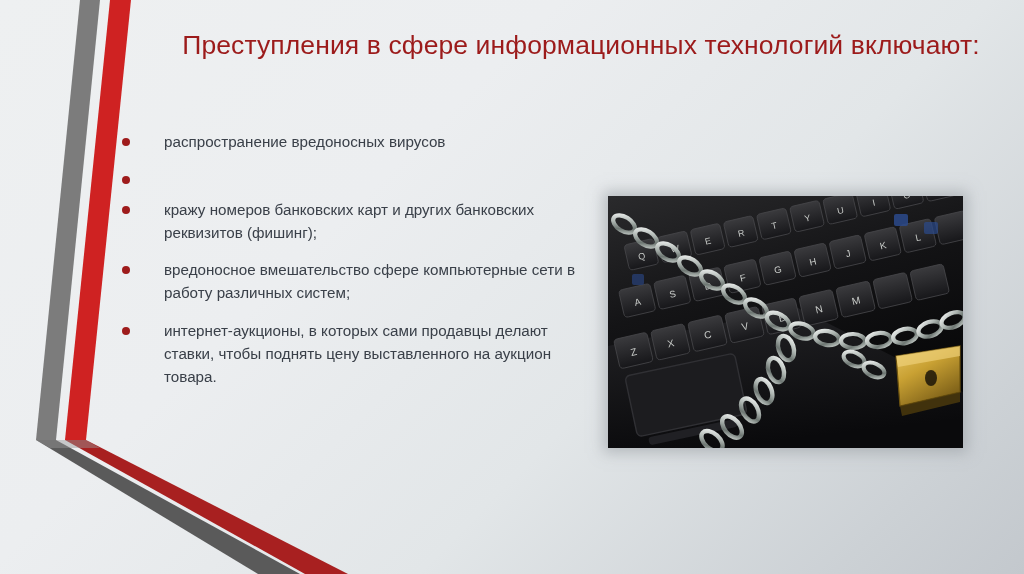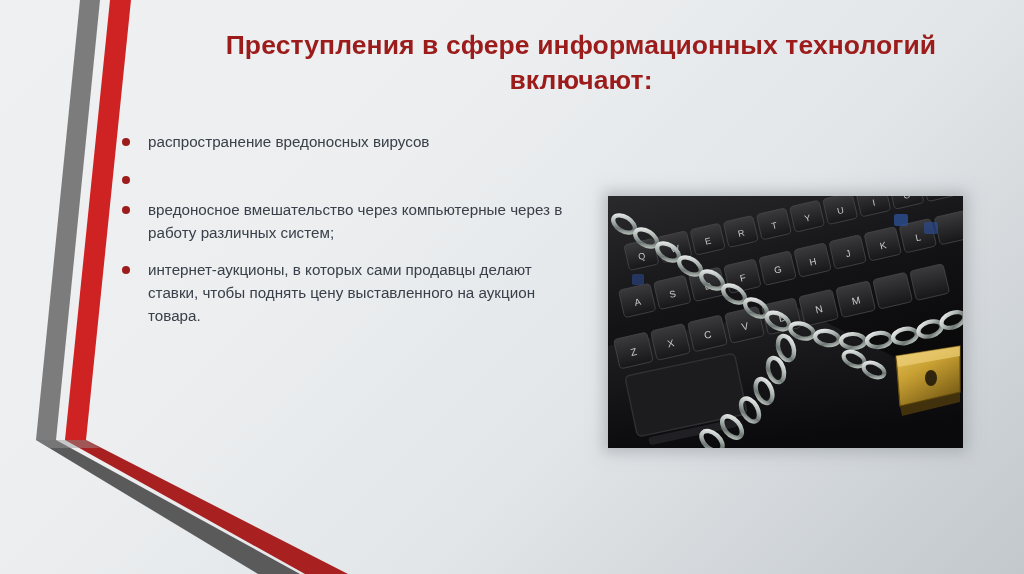--- a/index.html
+++ b/index.html
@@ -29,35 +29,36 @@
   
   .title {
     position: absolute;
     left: 176px;
     top: 28px;
     width: 810px;
     text-align: center;
     color: #9c1b1b;
     font-size: 26.5px;
     line-height: 1.32;
-    font-weight: bold;
+    font-weight: normal;
     letter-spacing: 0.1px;
   }
 
   
   .bullets {
     position: absolute;
     left: 122px;
     top: 131px;
     width: 468px;
   }
   .bullet-item {
     display: flex;
     align-items: flex-start;
     margin-bottom: 15px;
+    gap: 16px;
   }
   .bullet-item:last-child { margin-bottom: 8px; }
   .dot {
     flex: 0 0 auto;
     width: 8px;
     height: 8px;
     border-radius: 50%;
     background: #9e1b1b;
     margin-top: 7px;
     margin-right: 18px;
@@ -106,25 +107,29 @@
 
     <div class="bullet-item">
       <span class="dot"></span>
       <span class="bullet-text">распространение вредоносных вирусов</span>
     </div>
 
     <div class="bullet-item">
       <span class="dot"></span>
     </div>
 
-
-
-    <div class="bullet-item">
-      <span class="dot"></span>
-      <span class="bullet-text">вредоносное вмешательство через компьютерные через в работу различных систем;</span>
+    <div class="bullet-item">
+      <span class="dot"></span>
+      <span class="bullet-text">кражу номеров банковских карт и других банковских реквизитов (фишинг);</span>
+    </div>
+
+
+    <div class="bullet-item">
+      <span class="dot"></span>
+      <span class="bullet-text">вредоносное вмешательство сфере компьютерные сети в работу различных систем;</span>
     </div>
 
     <div class="bullet-item">
       <span class="dot"></span>
       <span class="bullet-text">интернет-аукционы, в которых сами продавцы делают ставки, чтобы поднять цену выставленного на аукцион товара.</span>
     </div>
 
   </div>
 
   <div class="photo-wrap">

